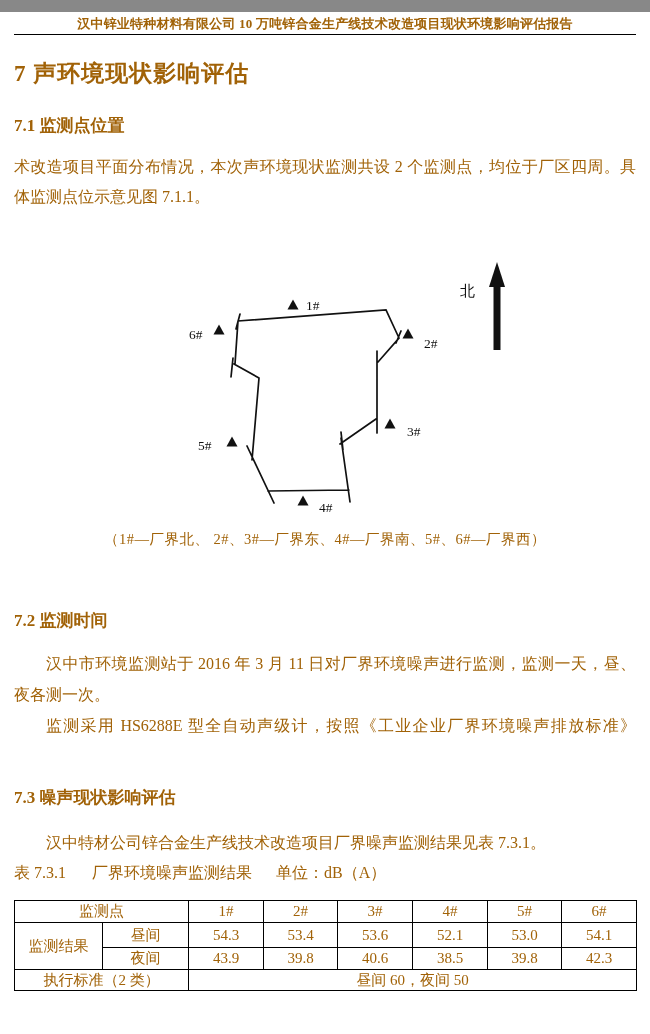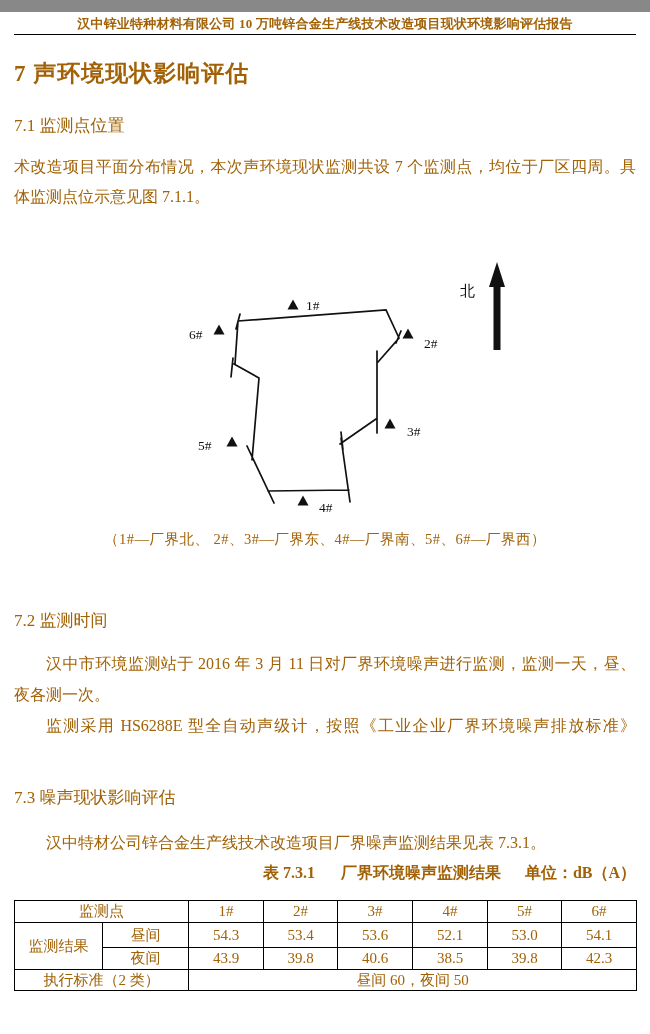--- a/index.html
+++ b/index.html
@@ -14,21 +14,21 @@
     text-align:center; font-size:13px; font-weight:600; letter-spacing:0.2px;
   }
   .header-rule {
     position:absolute; top:22px; left:14px; width:622px; height:0;
     border-top:1.6px solid #000;
   }
   .h1 {
     position:absolute; top:48px; left:14px; font-size:23px; font-weight:bold;
     letter-spacing:1px; line-height:1.2;
   }
-  .h2 { position:absolute; left:14px; font-size:17px; font-weight:normal; line-height:1.2; }
+  .h2 { position:absolute; left:14px; font-size:17px; font-weight:bold; line-height:1.2; }
   .h2-71 { top:104px; }
   .h2-72 { top:599px; }
   .h2-73 { top:776px; }
   .para { position:absolute; left:14px; width:622px; font-size:16px; }
   .para .line { line-height:30px; text-align:left; }
   .p72a .line, .p72b .line, .p73 .line { line-height:31px; }
   .line.ind { text-indent:32px; }
   .line.jfull { text-align:justify; text-align-last:justify; }
   .p71 { top:140px; }
   .p72a { top:636px; }
@@ -39,21 +39,21 @@
     position:absolute; top:518px; left:14px; width:622px;
     text-align:center; font-size:14.5px; letter-spacing:0.5px;
   }
   .fig-caption {
     position:absolute; top:554px; left:14px; width:622px;
     text-align:center; font-size:15.5px;
   }
   .fig-caption .cap-title { margin-left:28px; }
   .table-title {
     position:absolute; top:851px; left:14px; width:622px;
-    text-align:right; font-size:16px; font-weight:bold;
+    text-align:left; font-size:16px; font-weight:normal;
   }
   .table-title .tt-name { margin-left:26px; }
   .table-title .tt-unit { margin-left:24px; }
   table.noise {
     position:absolute; top:888px; left:14px; width:622px;
     border-collapse:collapse; table-layout:fixed; font-size:15px;
   }
   table.noise td {
     border:1px solid #000; text-align:center; vertical-align:middle;
     padding:0; overflow:hidden;
@@ -75,21 +75,21 @@
 
 <div class="page">
 
   <div class="doc-header">汉中锌业特种材料有限公司 10 万吨锌合金生产线技术改造项目现状环境影响评估报告</div>
   <div class="header-rule"></div>
 
   <div class="h1">7  声环境现状影响评估</div>
 
   <div class="h2 h2-71">7.1 监测点位置</div>
   <div class="para p71">
-    <div class="line jfull">术改造项目平面分布情况，本次声环境现状监测共设 7 个监测点，均位于厂区四周。具</div>
+    <div class="line jfull">术改造项目平面分布情况，本次声环境现状监测共设 2 个监测点，均位于厂区四周。具</div>
     <div class="line">体监测点位示意见图 7.1.1。</div>
   </div>
 
   <svg class="fig-svg" width="650" height="290" viewBox="0 240 650 290">
     <path fill="none" stroke="#111" stroke-width="1.7" stroke-linecap="round" d="M238 309 L386 298 L399 326 L378 350
              M240 302 L236 317
              M238 309 L235 352
              M233 346 L231 365
              M234 352 L259 366
              M259 366 L252 448

